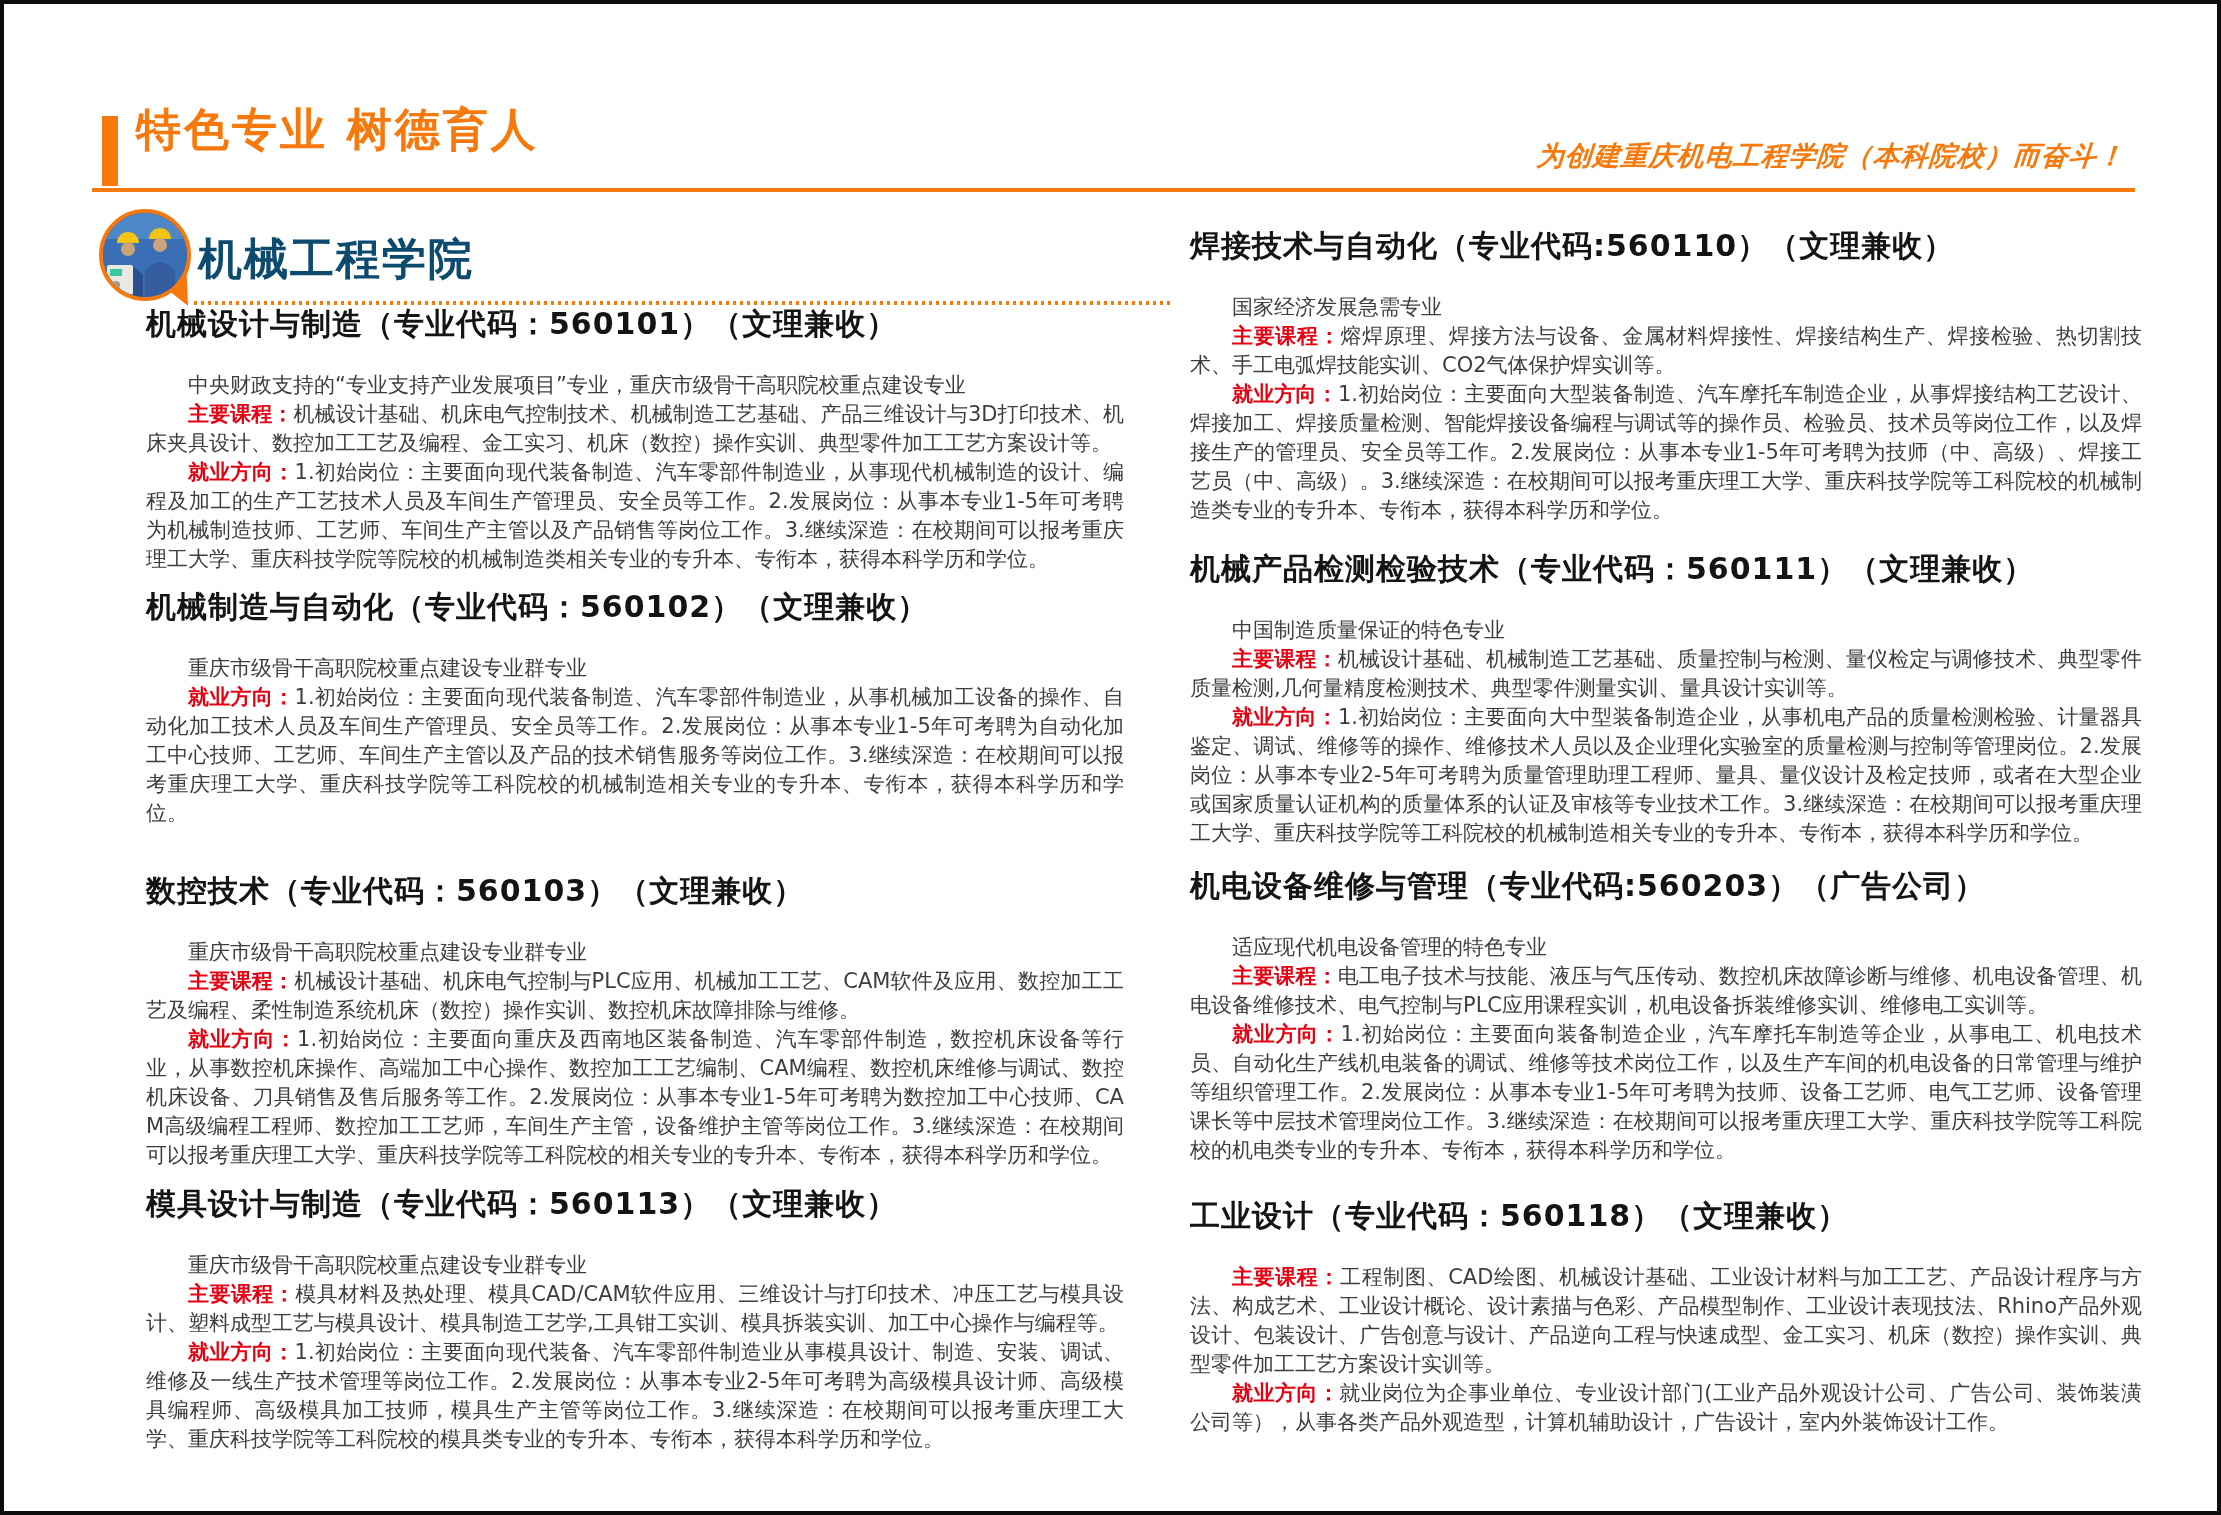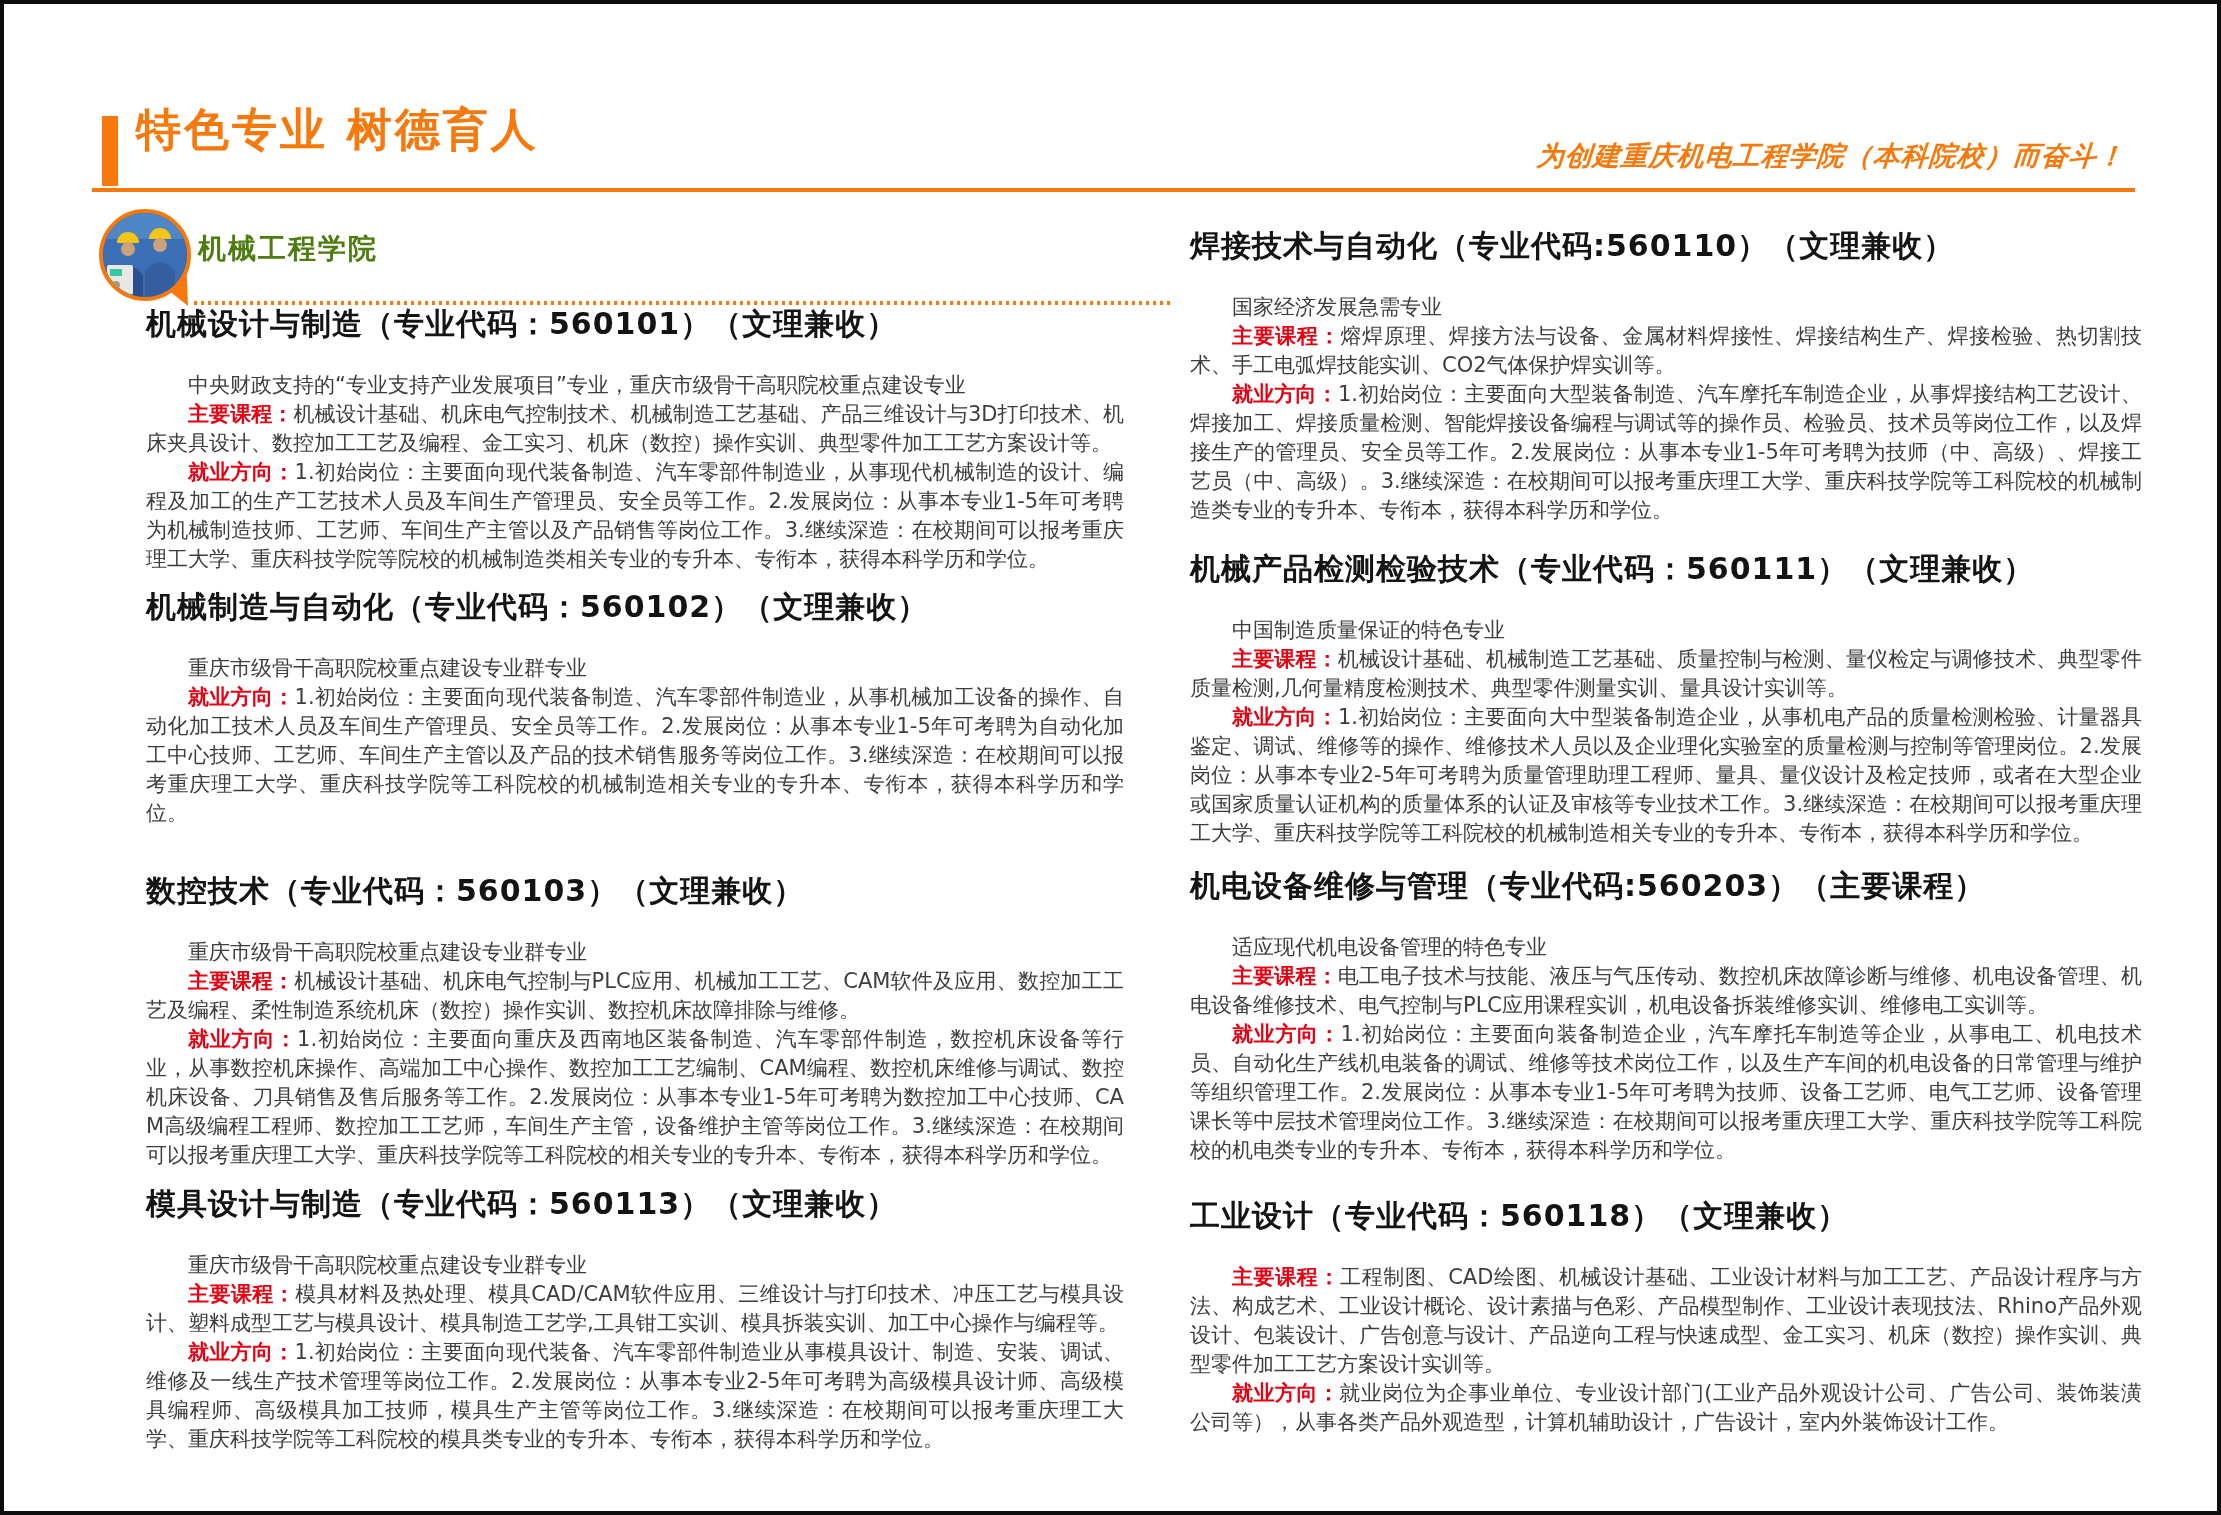--- a/index.html
+++ b/index.html
@@ -42,21 +42,21 @@
   }
   .dept-badge svg{display:block;width:100%;height:100%;}
   .badge-tail{
     position:absolute;left:152px;top:262px;width:32px;height:40px;
     background:#f7790b;
     clip-path:polygon(0 10%,95% 0,100% 100%,30% 55%);
     z-index:1;
   }
   .dept-name{
     position:absolute;left:194px;top:226px;margin:0;
-    font-size:28px;font-weight:bold;color:#4d7c0f;letter-spacing:2px;
+    font-size:44px;font-weight:bold;color:#0c4a6e;letter-spacing:2px;
     white-space:nowrap;
   }
   .dotted-rule{
     position:absolute;left:190px;top:297px;width:977px;height:4px;
     background-image:repeating-linear-gradient(90deg,#f7790b 0 3px,transparent 3px 7px);
   }
   
   .major{position:absolute;}
   .major.left{left:130px;width:978px;margin-left:12px;}
   .major.right{left:1186px;width:952px;}
@@ -135,21 +135,21 @@
     <p class="para courses"><span class="red-label">主要课程：</span><span class="ptext">熔焊原理、焊接方法与设备、金属材料焊接性、焊接结构生产、焊接检验、热切割技术、手工电弧焊技能实训、CO2气体保护焊实训等。</span></p>
     <p class="para employment"><span class="red-label">就业方向：</span><span class="ptext">1.初始岗位：主要面向大型装备制造、汽车摩托车制造企业，从事焊接结构工艺设计、焊接加工、焊接质量检测、智能焊接设备编程与调试等的操作员、检验员、技术员等岗位工作，以及焊接生产的管理员、安全员等工作。2.发展岗位：从事本专业1-5年可考聘为技师（中、高级）、焊接工艺员（中、高级）。3.继续深造：在校期间可以报考重庆理工大学、重庆科技学院等工科院校的机械制造类专业的专升本、专衔本，获得本科学历和学位。</span></p>
   </section>
     <section class="major right" style="top: 545px;">
     <h3 class="major-title">机械产品检测检验技术（专业代码：560111）（文理兼收）</h3>
     <p class="intro">中国制造质量保证的特色专业</p>
     <p class="para courses"><span class="red-label">主要课程：</span><span class="ptext">机械设计基础、机械制造工艺基础、质量控制与检测、量仪检定与调修技术、典型零件质量检测,几何量精度检测技术、典型零件测量实训、量具设计实训等。</span></p>
     <p class="para employment"><span class="red-label">就业方向：</span><span class="ptext">1.初始岗位：主要面向大中型装备制造企业，从事机电产品的质量检测检验、计量器具鉴定、调试、维修等的操作、维修技术人员以及企业理化实验室的质量检测与控制等管理岗位。2.发展岗位：从事本专业2-5年可考聘为质量管理助理工程师、量具、量仪设计及检定技师，或者在大型企业或国家质量认证机构的质量体系的认证及审核等专业技术工作。3.继续深造：在校期间可以报考重庆理工大学、重庆科技学院等工科院校的机械制造相关专业的专升本、专衔本，获得本科学历和学位。</span></p>
   </section>
     <section class="major right" style="top: 862px;">
-    <h3 class="major-title">机电设备维修与管理（专业代码:560203）（主要课程）</h3>
+    <h3 class="major-title">机电设备维修与管理（专业代码:560203）（广告公司）</h3>
     <p class="intro">适应现代机电设备管理的特色专业</p>
     <p class="para courses"><span class="red-label">主要课程：</span><span class="ptext">电工电子技术与技能、液压与气压传动、数控机床故障诊断与维修、机电设备管理、机电设备维修技术、电气控制与PLC应用课程实训，机电设备拆装维修实训、维修电工实训等。</span></p>
     <p class="para employment"><span class="red-label">就业方向：</span><span class="ptext">1.初始岗位：主要面向装备制造企业，汽车摩托车制造等企业，从事电工、机电技术员、自动化生产线机电装备的调试、维修等技术岗位工作，以及生产车间的机电设备的日常管理与维护等组织管理工作。2.发展岗位：从事本专业1-5年可考聘为技师、设备工艺师、电气工艺师、设备管理课长等中层技术管理岗位工作。3.继续深造：在校期间可以报考重庆理工大学、重庆科技学院等工科院校的机电类专业的专升本、专衔本，获得本科学历和学位。</span></p>
   </section>
     <section class="major right" style="top: 1192px;">
     <h3 class="major-title">工业设计（专业代码：560118）（文理兼收）</h3>
 
     <p class="para courses"><span class="red-label">主要课程：</span><span class="ptext">工程制图、CAD绘图、机械设计基础、工业设计材料与加工工艺、产品设计程序与方法、构成艺术、工业设计概论、设计素描与色彩、产品模型制作、工业设计表现技法、Rhino产品外观设计、包装设计、广告创意与设计、产品逆向工程与快速成型、金工实习、机床（数控）操作实训、典型零件加工工艺方案设计实训等。</span></p>
     <p class="para employment"><span class="red-label">就业方向：</span><span class="ptext">就业岗位为企事业单位、专业设计部门(工业产品外观设计公司、广告公司、装饰装潢公司等），从事各类产品外观造型，计算机辅助设计，广告设计，室内外装饰设计工作。</span></p>
   </section>

